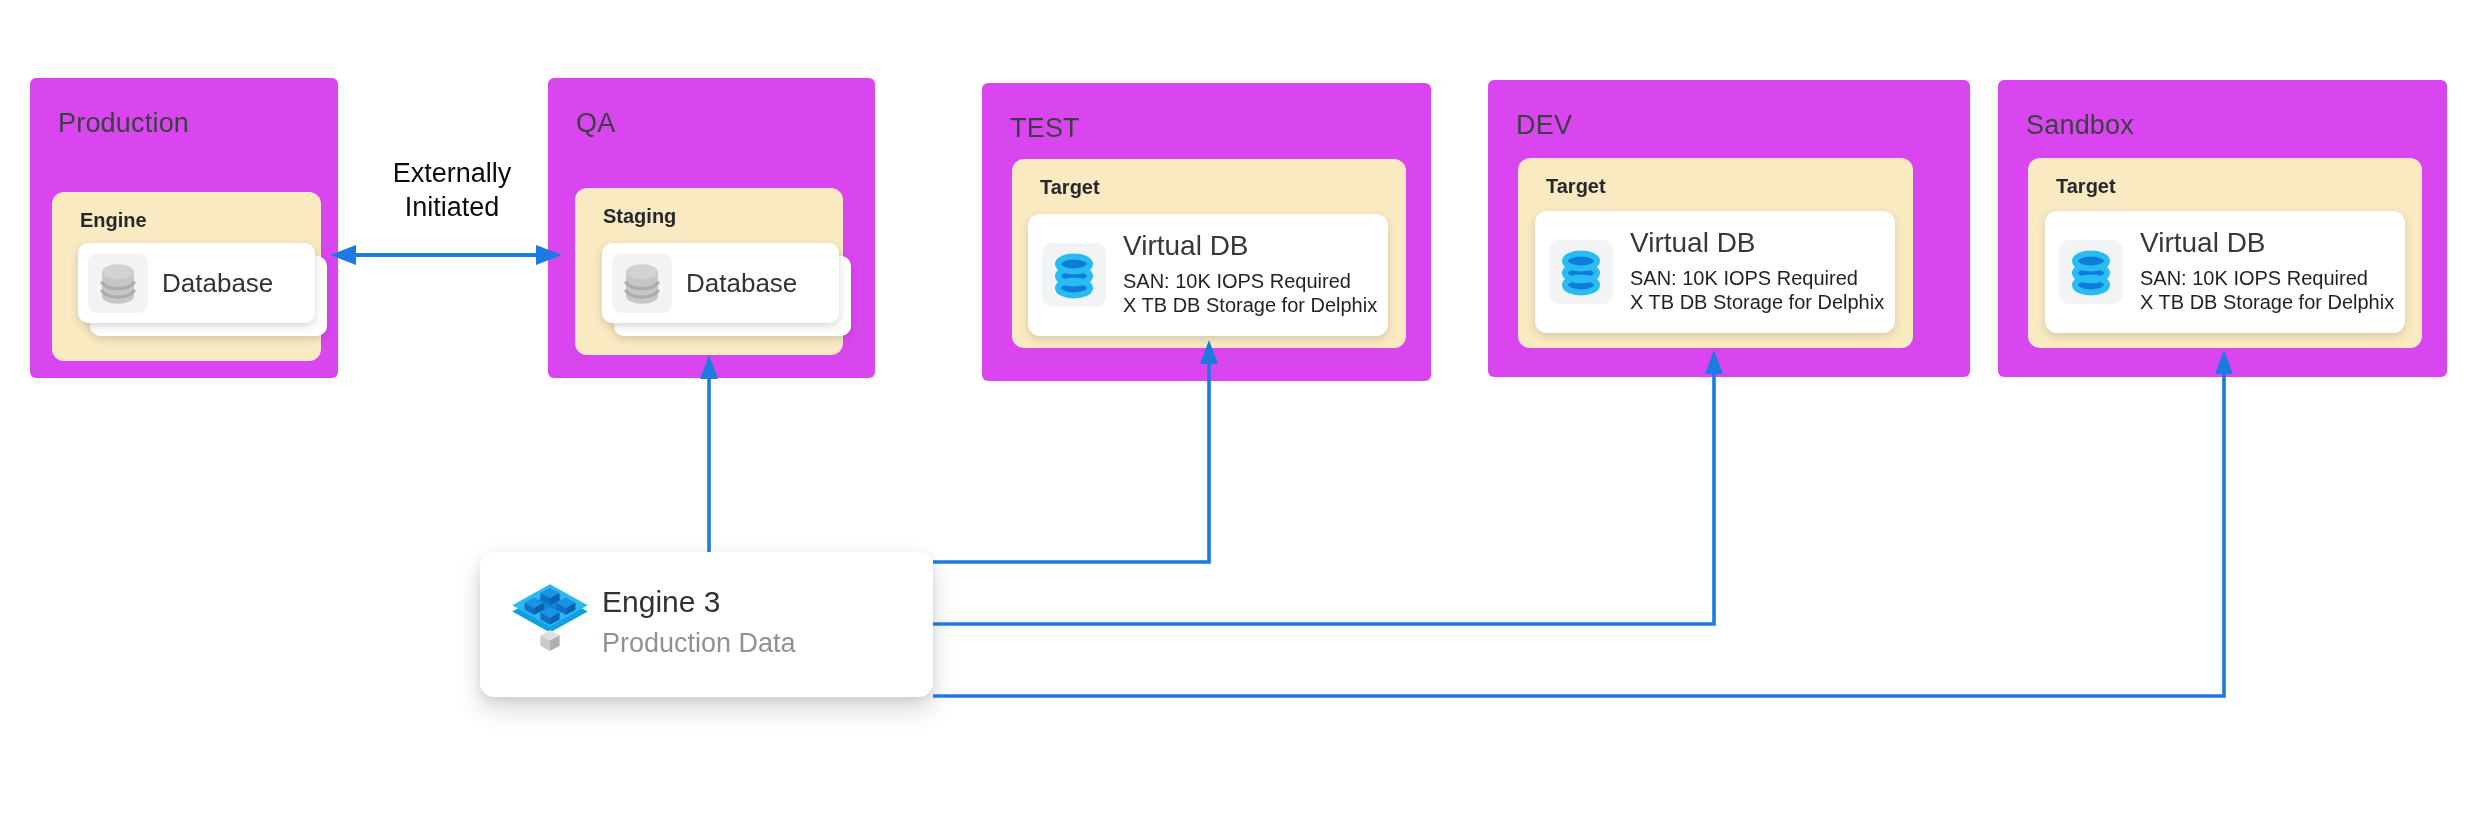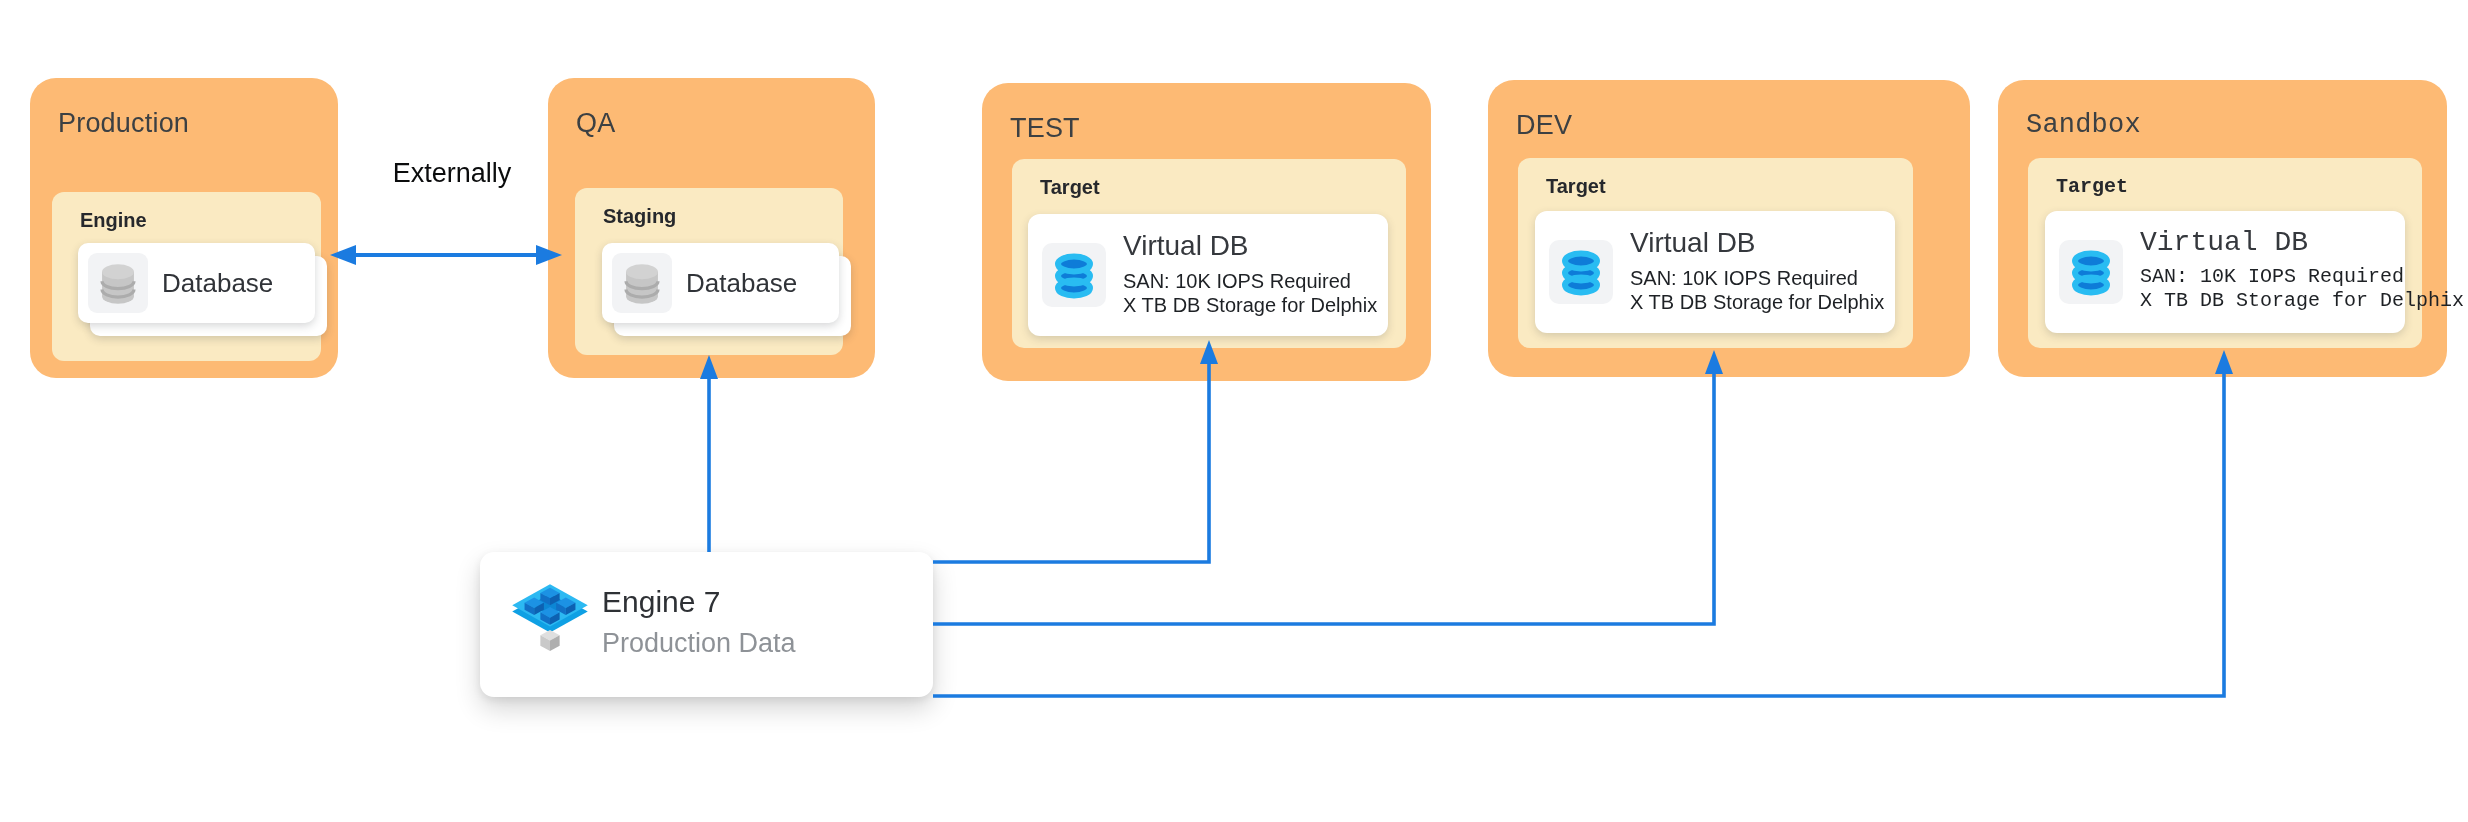--- a/index.html
+++ b/index.html
@@ -6,22 +6,22 @@
   body { font-family: "Liberation Sans", sans-serif; }
   .canvas {
     position: relative;
     width: 2468px;
     height: 822px;
     background: #ffffff;
     overflow: hidden;
   }
   .env {
     position: absolute;
-    background: #fdba74;
-    border-radius: 26px;
+    background: #d946ef;
+    border-radius: 6px;
   }
   .env-label {
     position: absolute;
     left: 28px;
     top: 30px;
     font-size: 27px;
     color: #3C4043;
     letter-spacing: 0.2px;
     white-space: nowrap;
   }
@@ -211,21 +211,21 @@
         </div>
         <div class="vdb-text">
           <div class="vdb-title">Virtual DB</div>
           <div class="vdb-line">SAN: 10K IOPS Required</div>
           <div class="vdb-line">X TB DB Storage for Delphix</div>
         </div>
       </div>
     </div>
   </div>
 
-  <div class="env" style="left:1998px;top:80px;width:449px;height:297px;font-family:Liberation Mono, monospace;">
+  <div class="env" style="left:1998px;top:80px;width:449px;height:297px;">
     <div class="env-label">Sandbox</div>
     <div class="panel" style="left:30px;top:78px;width:394px;height:190px;">
       <div class="panel-label">Target</div>
       <div class="vdb-card" style="left:17px;top:53px;">
         <div class="tile vdb-tile">
           <svg class="icon-svg" width="64" height="64" viewBox="0 0 64 64">
             <ellipse cx="32" cy="33" rx="15" ry="7" fill="#0E7CD8"></ellipse>
             <ellipse cx="32" cy="45" rx="15" ry="7" fill="#0E7CD8"></ellipse>
             <ellipse cx="32" cy="45" rx="16" ry="7.5" fill="none" stroke="#29BCF2" stroke-width="6"></ellipse>
             <ellipse cx="32" cy="33" rx="16" ry="7.5" fill="none" stroke="#29BCF2" stroke-width="6"></ellipse>
@@ -237,20 +237,21 @@
           <div class="vdb-title">Virtual DB</div>
           <div class="vdb-line">SAN: 10K IOPS Required</div>
           <div class="vdb-line">X TB DB Storage for Delphix</div>
         </div>
       </div>
     </div>
   </div>
 
   <div class="backup-label">
     <div>Externally</div>
+    <div>Initiated</div>
   </div>
 
   <div class="engine-card">
     <svg class="engine-icon" width="88" height="86" viewBox="0 0 100 98">
       <polygon points="50,14 93,38 50,62 7,38" fill="#0FA0E4" transform="translate(0,7)"></polygon>
       <polygon points="50,14 93,38 50,62 7,38" fill="#2CB9F2"></polygon>
       <polygon points="50,25 72,37 50,49 28,37" fill="#0C86D4"></polygon>
 
       <polygon points="50,18 61,24 50,30 39,24" fill="#1C92E4"></polygon>
       <polygon points="39,24 50,30 50,38 39,32" fill="#1170C6"></polygon>
@@ -265,21 +266,21 @@
       <polygon points="79,35 68,41 68,49 79,43" fill="#0D61B2"></polygon>
 
       <polygon points="50,40 61,46 50,52 39,46" fill="#1C92E4"></polygon>
       <polygon points="39,46 50,52 50,60 39,54" fill="#1170C6"></polygon>
       <polygon points="61,46 50,52 50,60 61,54" fill="#0D61B2"></polygon>
 
       <polygon points="50,66 61,72 50,78 39,72" fill="#DFDFDF"></polygon>
       <polygon points="39,72 50,78 50,90 39,84" fill="#C9C9C9"></polygon>
       <polygon points="61,72 50,78 50,90 61,84" fill="#AFAFAF"></polygon>
     </svg>
-    <div class="engine-title">Engine 7</div>
+    <div class="engine-title">Engine 3</div>
     <div class="engine-sub">Production Data</div>
   </div>
 
   <svg class="connectors" width="2468" height="822" viewBox="0 0 2468 822">
     <g stroke="#1B7BE0" fill="none">
       <g>
         <path d="M353 255 H539" stroke-width="4"></path>
       </g>
       <g>
         <path d="M709 552 V376" stroke-width="3.6"></path>

